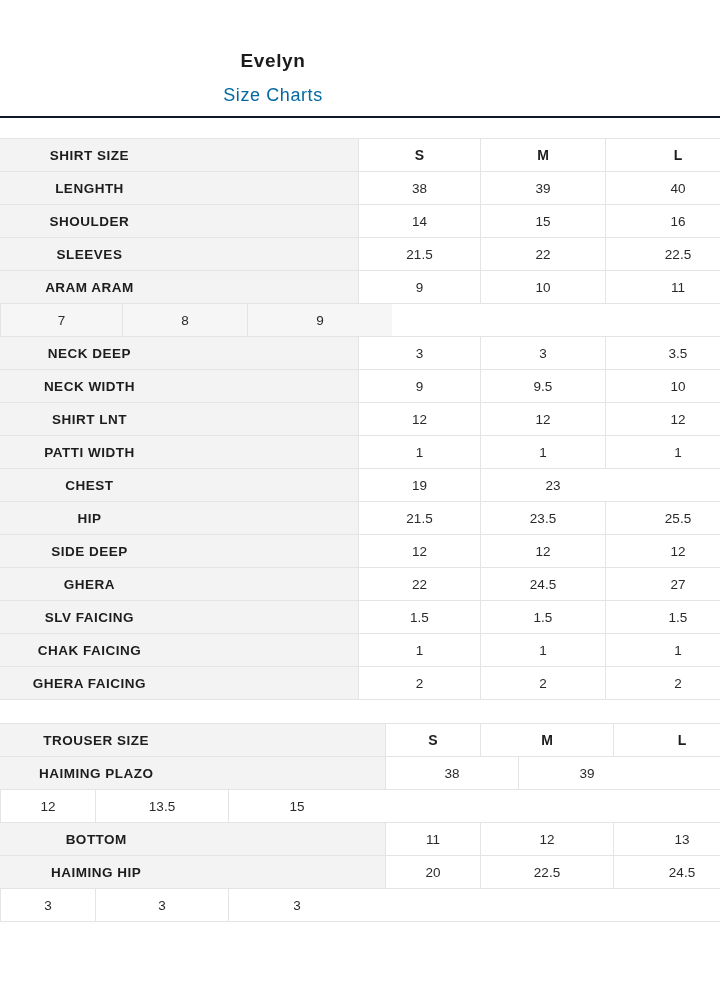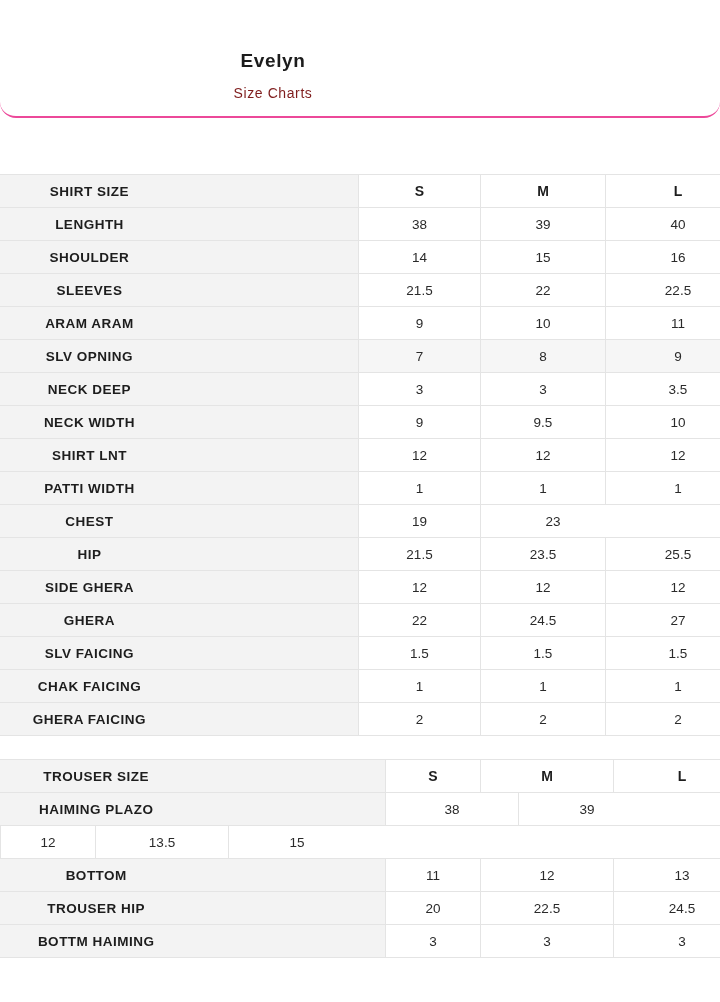--- a/index.html
+++ b/index.html
@@ -4,32 +4,31 @@
 <style>
   html,body{margin:0;padding:0;background:#ffffff;}
   body{
     width:720px;height:1002px;overflow:hidden;
     font-family:"Liberation Sans","DejaVu Sans",sans-serif;
     color:#1d1d1d;
   }
   
   .header-band{
     width:720px;height:118px;box-sizing:border-box;
-    border-bottom:2px solid #ec4899;
-    border-radius:16px;
+    border-bottom:2px solid #0f172a;
   }
   .header-inner{width:546px;padding-top:50px;text-align:center;}
   .product-title{
     margin:0;font-size:19px;font-weight:700;letter-spacing:0.6px;color:#1c1c1c;
   }
   .page-subtitle{
-    margin:13px 0 0 0;font-size:14px;font-weight:400;letter-spacing:0.6px;color:#7f1d1d;
-  }
-  
-  .table-clip{width:720px;overflow:hidden;margin-top:36px;}
+    margin:13px 0 0 0;font-size:18px;font-weight:400;letter-spacing:0.6px;color:#0369a1;
+  }
+  
+  .table-clip{width:720px;overflow:hidden;}
   .size-table{
     width:750px;border-top:1px solid #e4e4e4;margin-top:20px;
   }
   .size-table.t2{margin-top:23px;}
   .row{
     display:flex;height:33px;box-sizing:border-box;
     border-bottom:1px solid #e4e4e4;background:#ffffff;
   }
   .cell{
     display:flex;align-items:center;justify-content:center;
@@ -101,23 +100,20 @@
     </div>
     <div class="row">
       <div class="cell c0 label-cell">
           <span class="label-inner">ARAM ARAM</span>
         </div>
       <div class="cell c1 vline">9</div>
       <div class="cell c2 vline">10</div>
       <div class="cell c3 vline">11</div>
     </div>
     <div class="row shaded">
-      <div class="cell c0 label-cell">
-          <span class="label-inner">SLV OPNING</span>
-        </div>
       <div class="cell c1 vline">7</div>
       <div class="cell c2 vline">8</div>
       <div class="cell c3 vline">9</div>
     </div>
     <div class="row">
       <div class="cell c0 label-cell">
           <span class="label-inner">NECK DEEP</span>
         </div>
       <div class="cell c1 vline">3</div>
       <div class="cell c2 vline">3</div>
@@ -157,21 +153,21 @@
     <div class="row">
       <div class="cell c0 label-cell">
           <span class="label-inner">HIP</span>
         </div>
       <div class="cell c1 vline">21.5</div>
       <div class="cell c2 vline">23.5</div>
       <div class="cell c3 vline">25.5</div>
     </div>
     <div class="row">
       <div class="cell c0 label-cell">
-          <span class="label-inner">SIDE GHERA</span>
+          <span class="label-inner">SIDE DEEP</span>
         </div>
       <div class="cell c1 vline">12</div>
       <div class="cell c2 vline">12</div>
       <div class="cell c3 vline">12</div>
     </div>
     <div class="row">
       <div class="cell c0 label-cell">
           <span class="label-inner">GHERA</span>
         </div>
       <div class="cell c1 vline">22</div>
@@ -228,29 +224,26 @@
     <div class="row">
       <div class="cell c0 label-cell">
           <span class="label-inner">BOTTOM</span>
         </div>
       <div class="cell c1 vline">11</div>
       <div class="cell c2 vline">12</div>
       <div class="cell c3 vline">13</div>
     </div>
     <div class="row">
       <div class="cell c0 label-cell">
-          <span class="label-inner">TROUSER HIP</span>
+          <span class="label-inner">HAIMING HIP</span>
         </div>
       <div class="cell c1 vline">20</div>
       <div class="cell c2 vline">22.5</div>
       <div class="cell c3 vline">24.5</div>
     </div>
     <div class="row">
-      <div class="cell c0 label-cell">
-          <span class="label-inner">BOTTM HAIMING</span>
-        </div>
       <div class="cell c1 vline">3</div>
       <div class="cell c2 vline">3</div>
       <div class="cell c3 vline">3</div>
     </div>
   </div>
 
 </div>
 
 </body></html>

